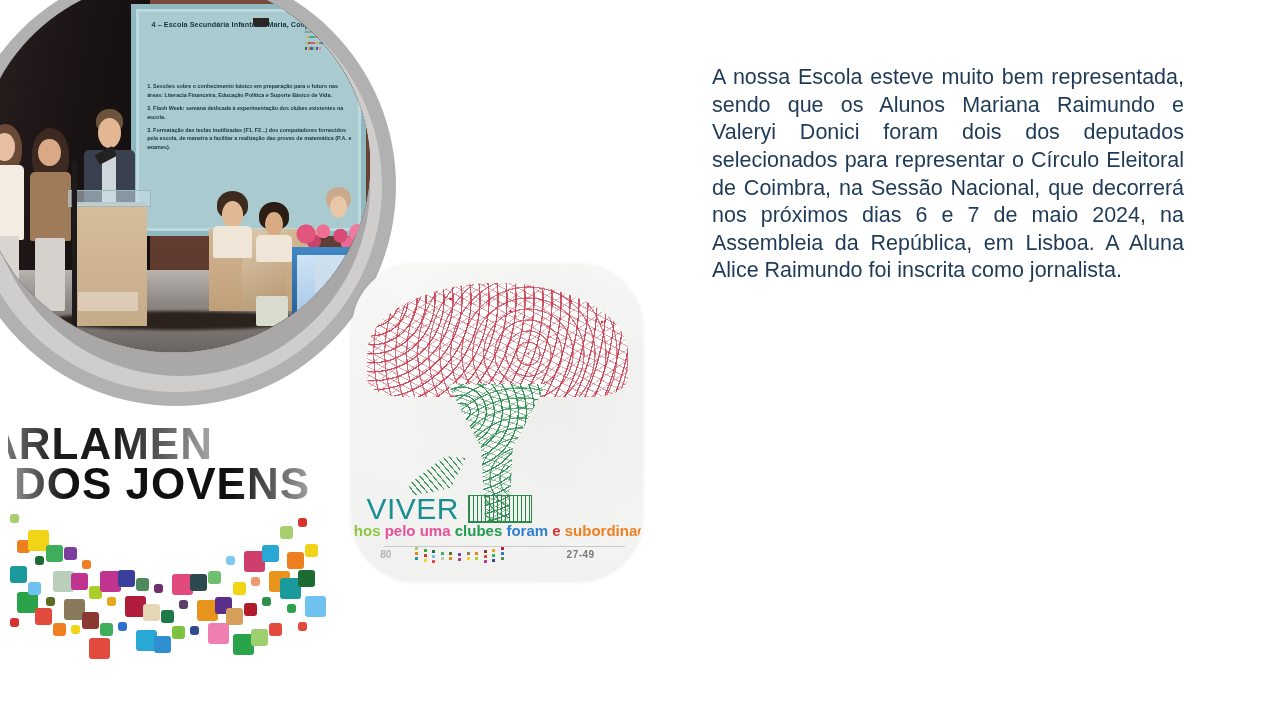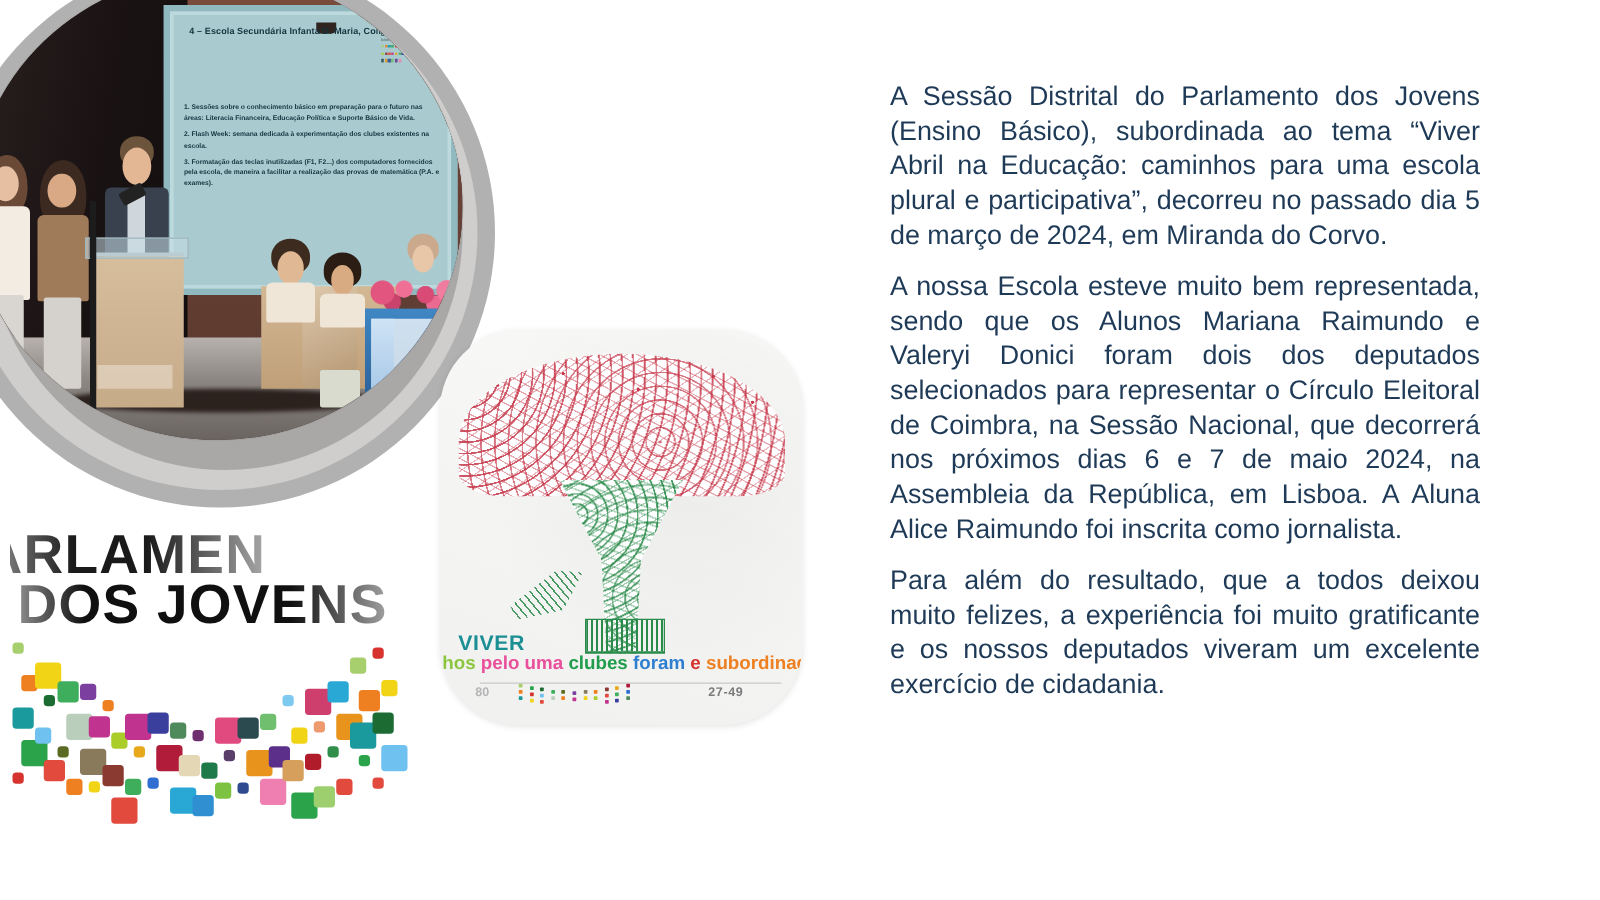--- a/index.html
+++ b/index.html
@@ -234,21 +234,21 @@
     background-image: repeating-linear-gradient(90deg,#2a8a4a 0 1.4px, transparent 1.4px 4px);
     border-bottom-width: 2.5px;
   }
   .branch {
     position: absolute; left: 19%; top: 62%; width: 22%; height: 10%;
     transform: rotate(-22deg);
     background-image: repeating-linear-gradient(72deg, rgba(42,138,74,.85) 0 1.2px, transparent 1.2px 5px);
     clip-path: polygon(0% 40%, 70% 0%, 100% 30%, 60% 100%, 0% 78%);
   }
   .poster-text { position: absolute; left: 5%; bottom: 13%; width: 95%; }
-  .pt-viver { font-size: 17px; font-weight: bold; color: #1b8f93; letter-spacing: .5px; line-height: .95; }
+  .pt-viver { font-size: 30px; font-weight: normal; color: #1b8f93; letter-spacing: .5px; line-height: .95; }
   .pt-abril { font-size: 30px; font-weight: bold; color: #d6332f; letter-spacing: .5px; line-height: .92; }
   .pt-educ  { font-size: 22px; font-weight: bold; color: #e8b12a; letter-spacing: .3px; line-height: .95;
               margin-left: -22px; white-space: nowrap; }
   .pt-cam   { font-size: 15px; font-weight: bold; line-height: 1.05; white-space: nowrap; margin-left: -26px; }
   .pt-cam .c1 { color: #8cc63f; }
   .pt-cam .c2 { color: #e94f9a; }
   .pt-cam .c3 { color: #1f9d4d; }
   .pt-cam .c4 { color: #2f7fd1; }
   .pt-cam .c5 { color: #d6332f; }
   .pt-cam .c6 { color: #ef8022; }
@@ -543,18 +543,16 @@
           <i style="left: 77.4px; top: 11.8015px; background: rgb(58, 63, 158);"></i>
           <i style="left: 86px; top: 0px; background: rgb(176, 28, 58);"></i>
           <i style="left: 86px; top: 5px; background: rgb(47, 111, 209);"></i>
           <i style="left: 86px; top: 10px; background: rgb(79, 138, 92);"></i>
         </div>
       <div class="dates">27-49</div>
     </div>
   </div>
 
   <div id="copy">
-    <p>A Sessão Distrital do Parlamento dos Jovens (Ensino Básico), subordinada ao tema “Viver Abril na Educação: caminhos para uma escola plural e participativa”, decorreu no passado dia 5 de março de 2024,  em Miranda do Corvo.</p>
     <p>A nossa Escola esteve muito bem representada, sendo que os Alunos Mariana Raimundo e Valeryi Donici foram dois dos deputados selecionados para representar o Círculo Eleitoral de Coimbra, na Sessão Nacional, que decorrerá nos próximos dias 6 e 7 de maio 2024, na Assembleia da República, em Lisboa. A Aluna Alice Raimundo foi inscrita como jornalista.</p>
-    <p>Para além do resultado, que a todos deixou muito felizes, a experiência foi muito gratificante e os nossos deputados viveram um  excelente exercício de cidadania.</p>
   </div>
 
 </div>
 
 </body></html>

